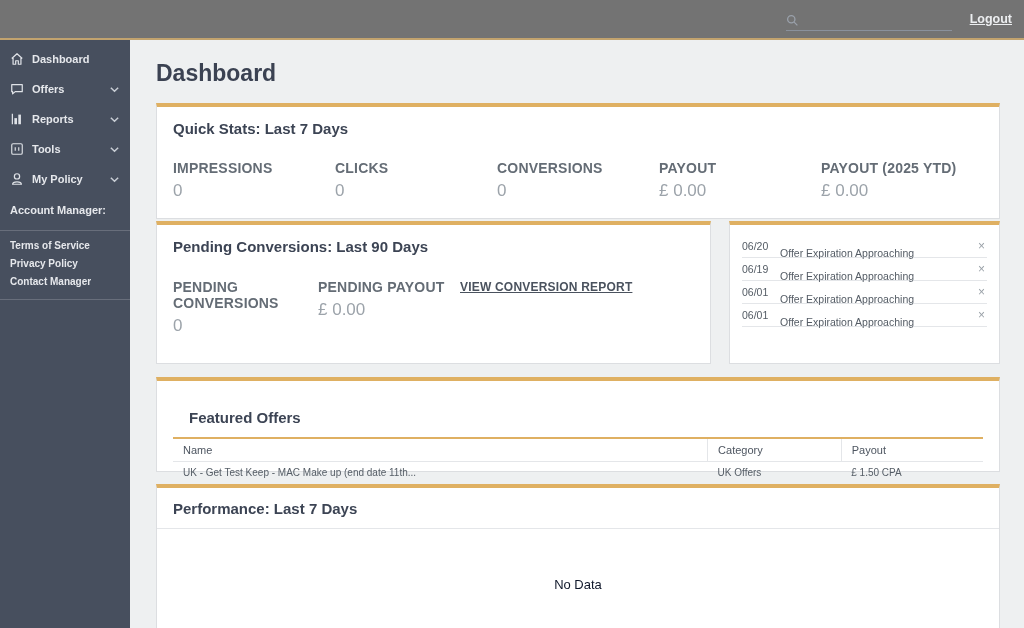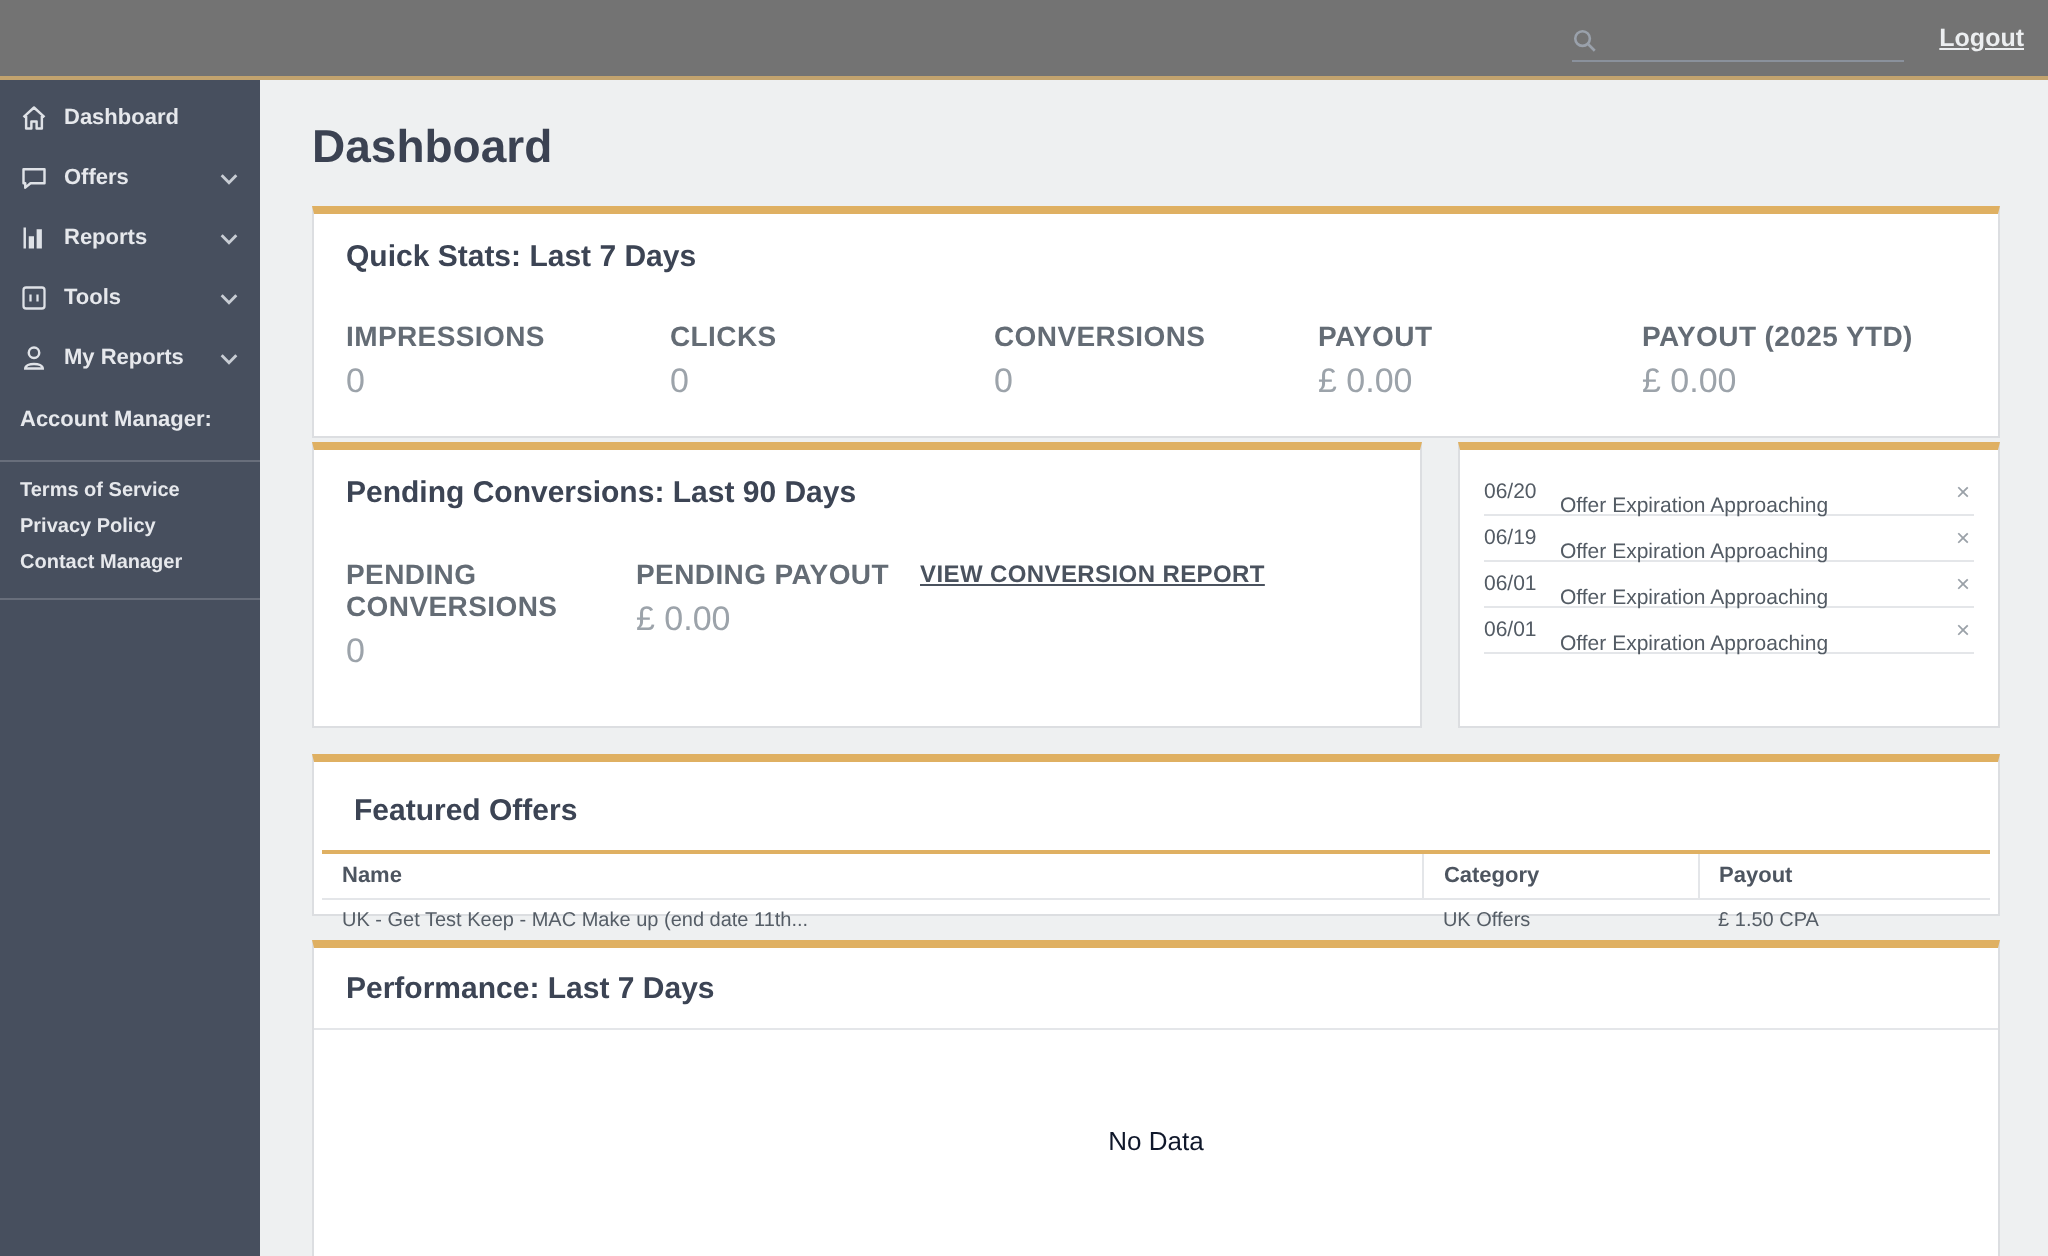--- a/index.html
+++ b/index.html
@@ -87,26 +87,26 @@
   .notif-text {
     margin-left: 8px; 
     text-decoration-color: #c9cdd2; cursor: pointer;
     white-space: nowrap; overflow: hidden; margin-top: 14px;
   }
   .notif-close {
     margin-left: auto; color: #9aa1a8; font-size: 12px; line-height: 1;
     cursor: pointer; padding: 0 2px;
   }
   
-  .offers-card { height: 81px; padding: 4px; margin-bottom: 12px; }
+  .offers-card { height: 95px; padding: 16px; margin-bottom: 12px; }
   .offers-card .card-title { padding: 12px 16px 11px; }
   .offers-table { width: 100%; border-collapse: collapse; table-layout: fixed; }
   .offers-table thead tr { border-top: 2px solid #dfb062; }
   .offers-table th {
-    text-align: left; font-weight: 700; font-size: 11px; color: #4d5560;
+    text-align: left; font-weight: 400; font-size: 11px; color: #4d5560;
     padding: 4px 10px; height: 23px;
     border-right: 1px solid #e4e6e9; border-bottom: 1px solid #e4e6e9;
     border-top: 2px solid #dfb062;
   }
   .offers-table th:last-child { border-right: none; }
   .offers-table td {
     font-size: 10px; color: #555d66; padding: 5px 10px; height: 23px;
     white-space: nowrap; overflow: hidden;
   }
   .col-name { width: 66%; }
@@ -193,21 +193,21 @@
       </span>
     </div>
 
     <div class="nav-item">
       <span class="icon">
         <svg width="14" height="14" viewBox="0 0 16 16" fill="none" stroke="currentColor" stroke-width="1.4">
           <circle cx="8" cy="5" r="3"></circle>
           <path d="M3 14 C3 10.5 13 10.5 13 14 Z"></path>
         </svg>
       </span>
-      <span>My Reports</span>
+      <span>My Policy</span>
       <span class="chev">
         <svg width="11" height="11" viewBox="0 0 12 12" fill="none" stroke="currentColor" stroke-width="1.6">
             <polyline points="2,4 6,8 10,4"></polyline>
           </svg>
       </span>
     </div>
 
     <div class="am-label">Account Manager:</div>
 
     <div class="side-divider"></div>

